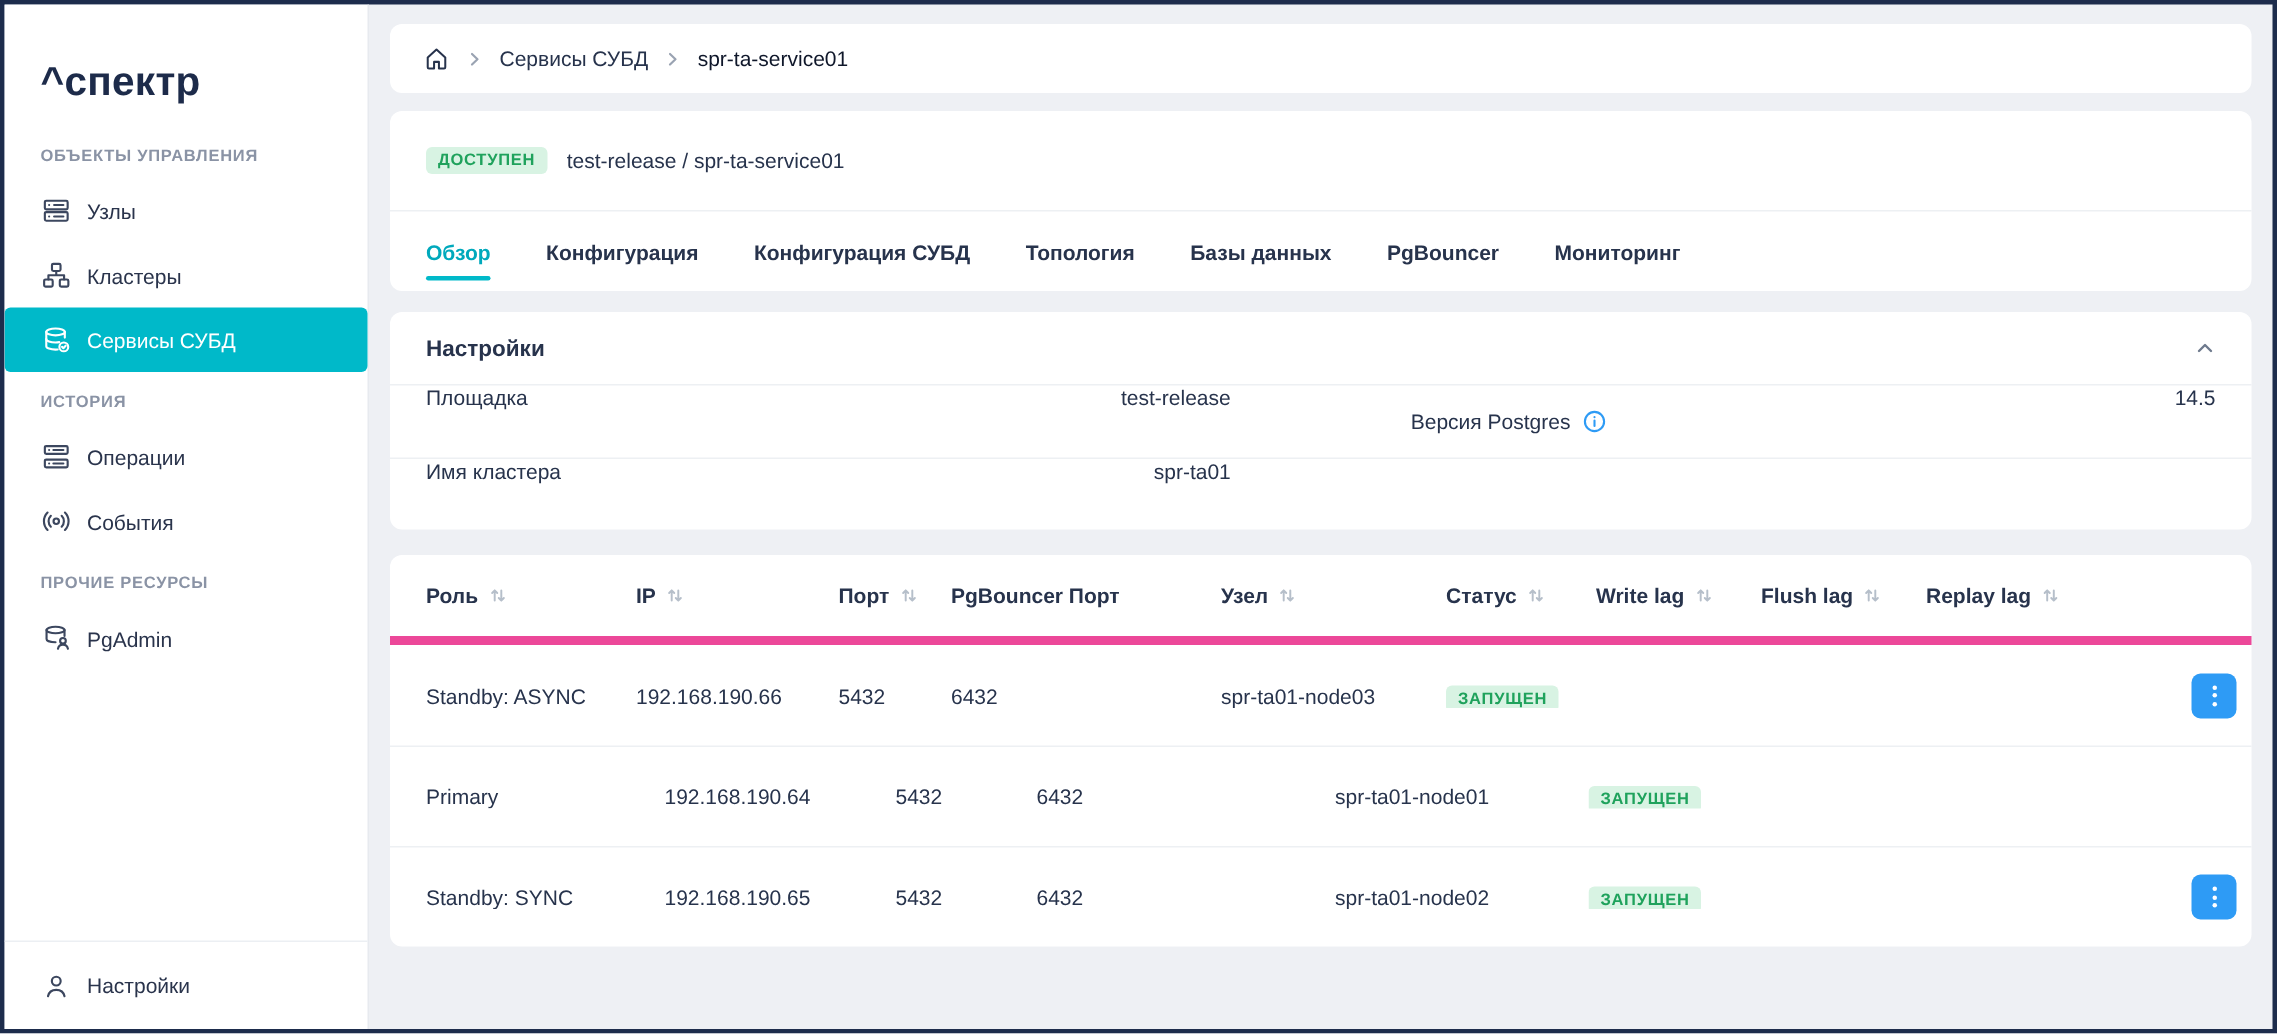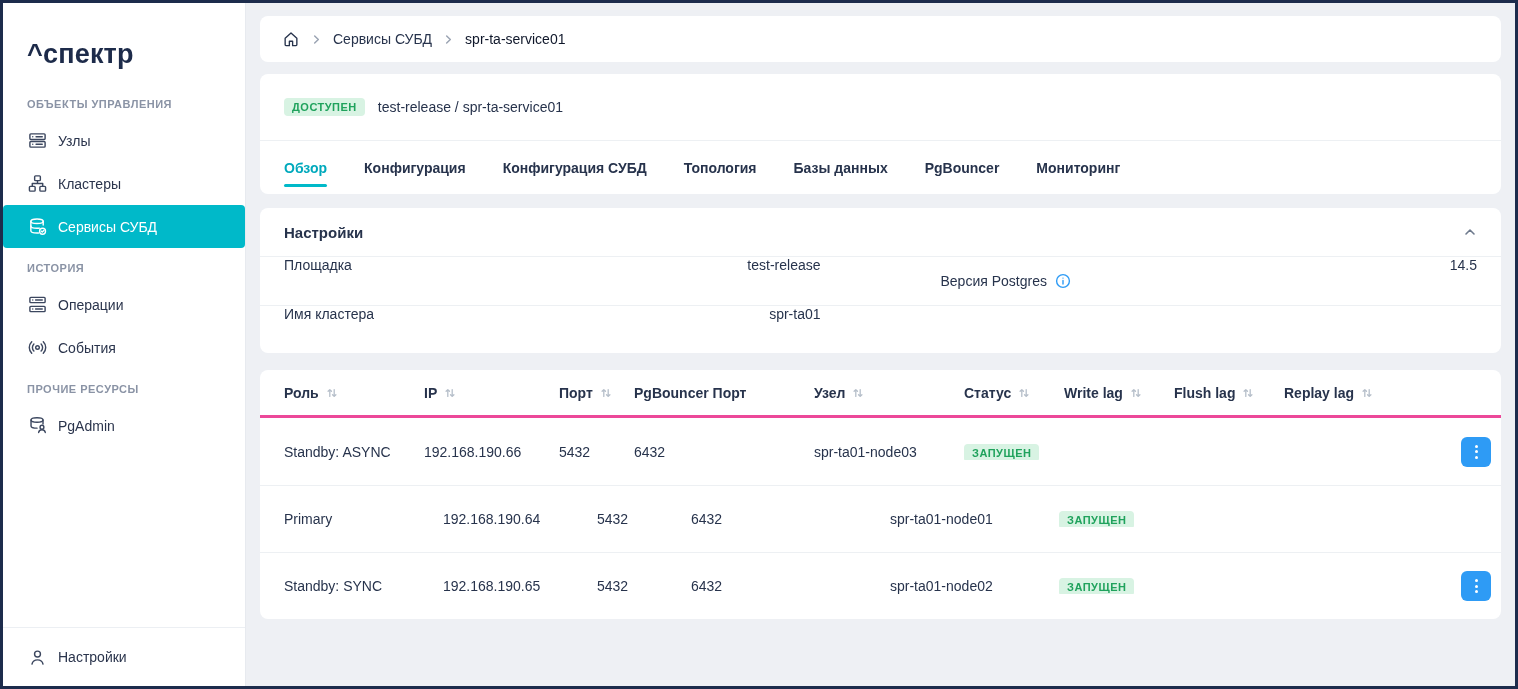--- a/index.html
+++ b/index.html
@@ -51,21 +51,21 @@
   .settings-row { display:grid; grid-template-columns:1fr 1fr; column-gap:120px; padding:0 24px; height:48px; }
   .settings-row + .settings-row { border-top:1px solid #edf0f3; }
   .field { display:flex; justify-content:space-between; font-size:14px; }
   .field-label, .field-value { color:#27334c; }
   .label-with-icon { display:flex; align-items:center; gap:8px; }
   .info-icon { width:16px; height:16px; color:#2e9bf5; display:flex; cursor:pointer; }
   .info-icon svg { width:16px; height:16px; }
 
   
   .row-grid { display:grid; grid-template-columns:140px 135px 75px 180px 150px 100px 110px 110px 1fr 34px; align-items:center; padding:0 10px 0 24px; }
-  .thead { height:48px; border-bottom:3px solid #ec4899; }
+  .thead { height:60px; border-bottom:6px solid #ec4899; }
   .th { display:flex; align-items:center; gap:7px; font-size:14px; font-weight:700; color:#27334c; cursor:pointer; white-space:nowrap; }
   .sort-icon { color:#b6bfca; display:flex; }
   .sort-icon svg { width:12px; height:12px; }
   .tr { height:67px; font-size:14px; color:#27334c; }
   .tr + .tr { border-top:1px solid #edf0f3;gap:19px; }
   .td { white-space:nowrap; overflow:hidden; text-overflow:ellipsis; }
   .td-actions { display:flex; justify-content:flex-end; }
   .kebab-btn { width:30px; height:30px; border:none; border-radius:6px; background:#2e9bf5; display:flex; flex-direction:column; align-items:center; justify-content:center; gap:2.5px; cursor:pointer; }
   .kebab-btn .dot { width:3px; height:3px; border-radius:50%; background:#ffffff; }
 </style>

